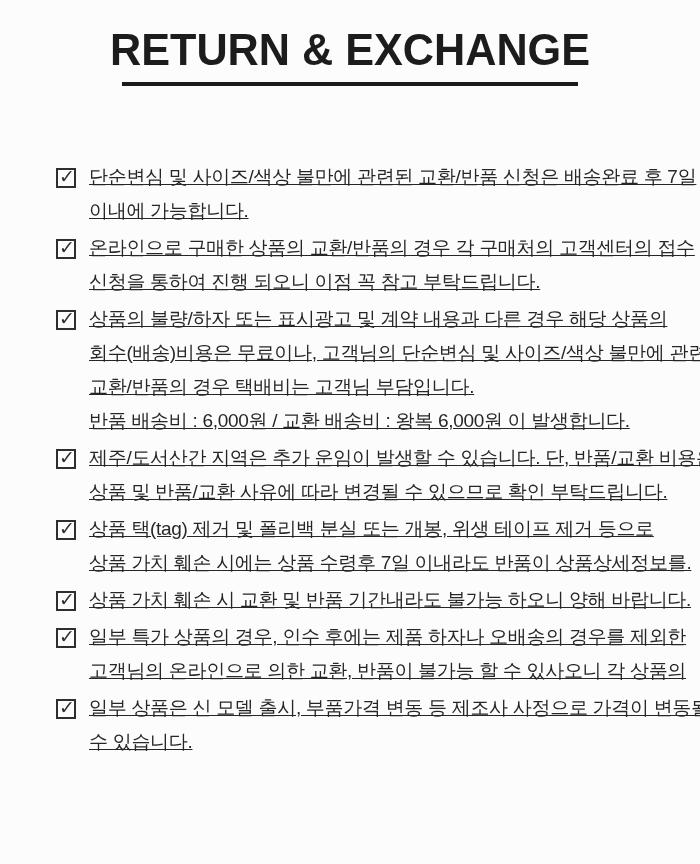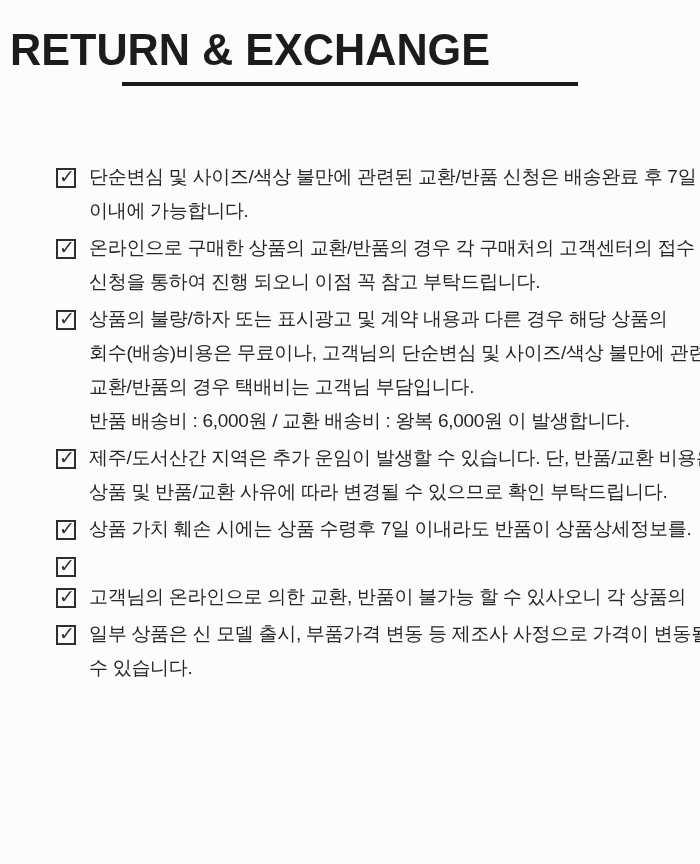--- a/index.html
+++ b/index.html
@@ -7,21 +7,21 @@
     padding: 0;
   }
   body {
     width: 700px;
     height: 864px;
     background: #fcfcfc;
     font-family: "Liberation Sans", sans-serif;
     overflow: hidden;
   }
   .header {
-    text-align: left;
+    text-align: center;
     padding-top: 22px;
   }
   .page-title {
     display: inline-block;
     font-size: 45px;
     font-weight: 800;
     letter-spacing: 0px;
     color: #1c1c1c;
     line-height: 56px;
     transform: scaleX(0.96);
@@ -59,20 +59,21 @@
     color: #2e2e2e;
     left: 1px;
     top: -3px;
   }
   .policy-item-text {
     font-size: 19px;
     line-height: 34px;
     color: #262626;
     letter-spacing: -0.3px;
     white-space: nowrap;
+    text-decoration: underline;
   }
 </style>
 </head>
 <body>
 
 <div class="header">
   <div class="page-title">RETURN &amp; EXCHANGE</div>
   <div class="title-underline"></div>
 </div>
 
@@ -117,37 +118,40 @@
         <div>제주/도서산간 지역은 추가 운임이 발생할 수 있습니다. 단, 반품/교환 비용은</div>
         <div>상품 및 반품/교환 사유에 따라 변경될 수 있으므로 확인 부탁드립니다.</div>
       </div>
   </div>
 
   <div class="policy-item">
     <span class="checkbox">
         <i class="check">✓</i>
       </span>
     <div class="policy-item-text">
+        <div>상품 택(tag) 제거 및 폴리백 분실 또는 개봉, 위생 테이프 제거 등으로</div>
         <div>상품 가치 훼손 시에는 상품 수령후 7일 이내라도 반품이 상품상세정보를.</div>
       </div>
   </div>
 
   <div class="policy-item">
     <span class="checkbox">
         <i class="check">✓</i>
       </span>
     <div class="policy-item-text">
+        <div>상품 가치 훼손 시 교환 및 반품 기간내라도 불가능 하오니 양해 바랍니다.</div>
       </div>
   </div>
 
   <div class="policy-item">
     <span class="checkbox">
         <i class="check">✓</i>
       </span>
     <div class="policy-item-text">
+        <div>일부 특가 상품의 경우, 인수 후에는 제품 하자나 오배송의 경우를 제외한</div>
         <div>고객님의 온라인으로 의한 교환, 반품이 불가능 할 수 있사오니 각 상품의</div>
       </div>
   </div>
 
   <div class="policy-item">
     <span class="checkbox">
         <i class="check">✓</i>
       </span>
     <div class="policy-item-text">
         <div>일부 상품은 신 모델 출시, 부품가격 변동 등 제조사 사정으로 가격이 변동될</div>

